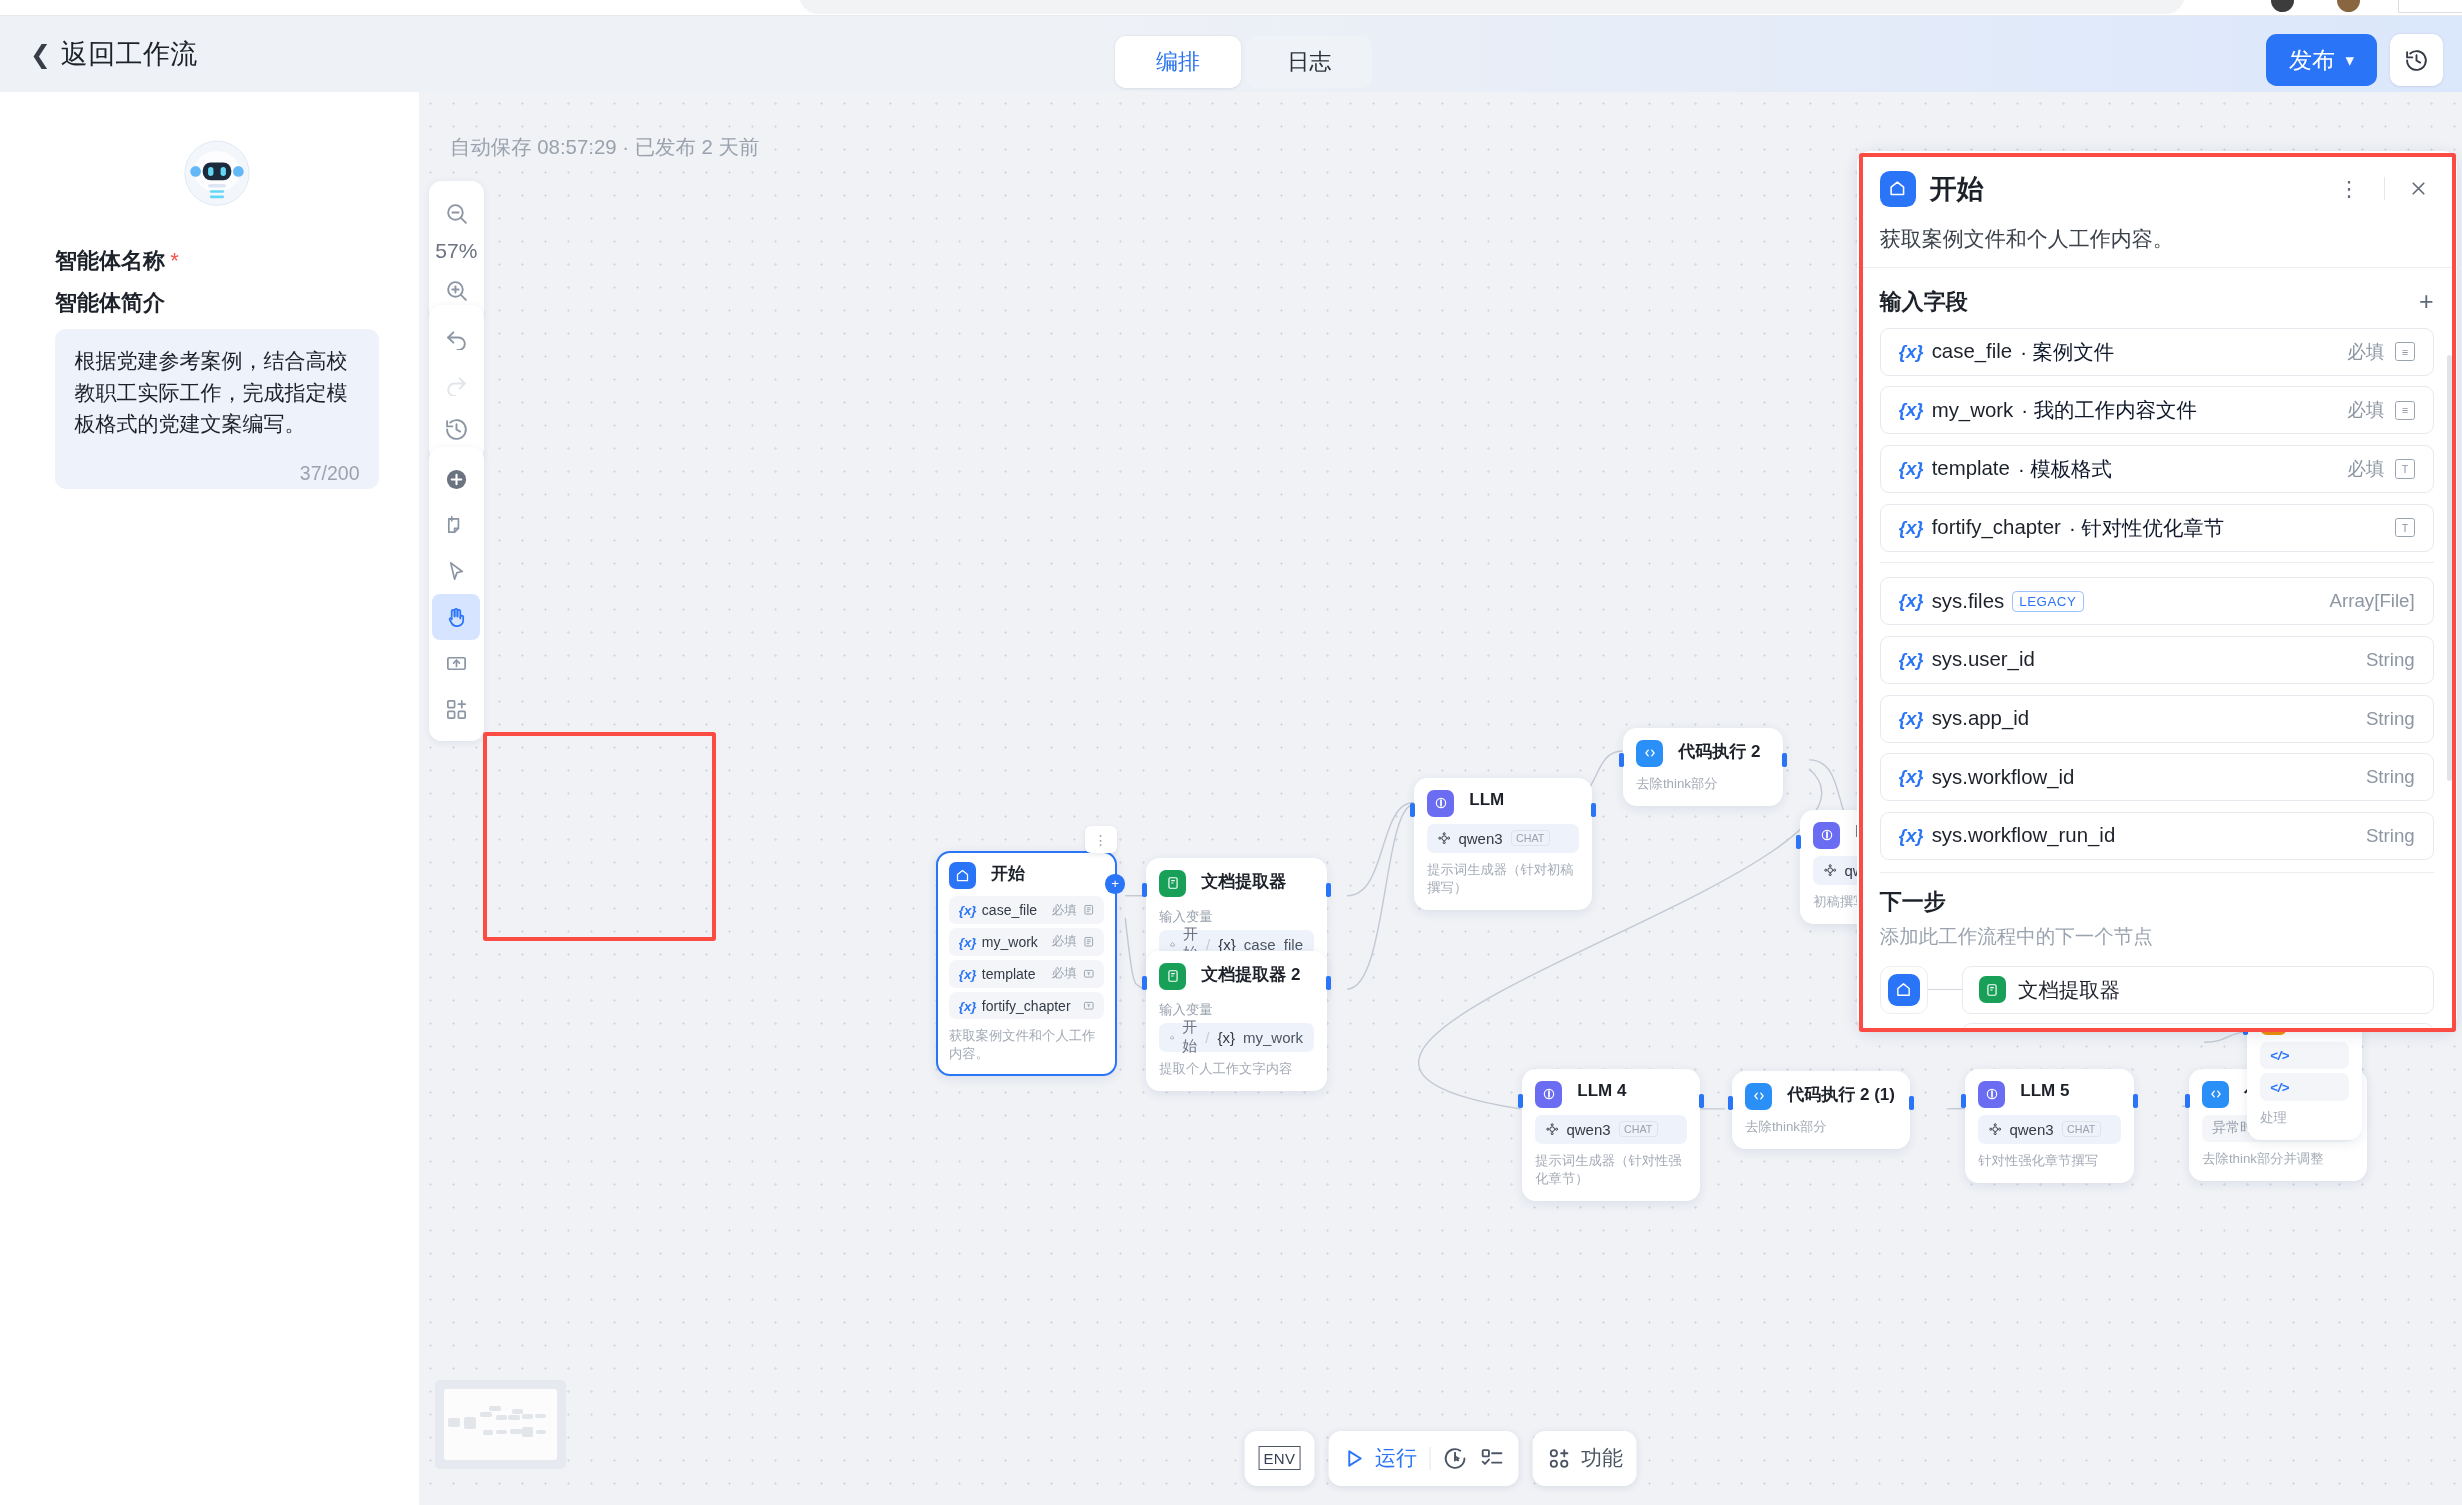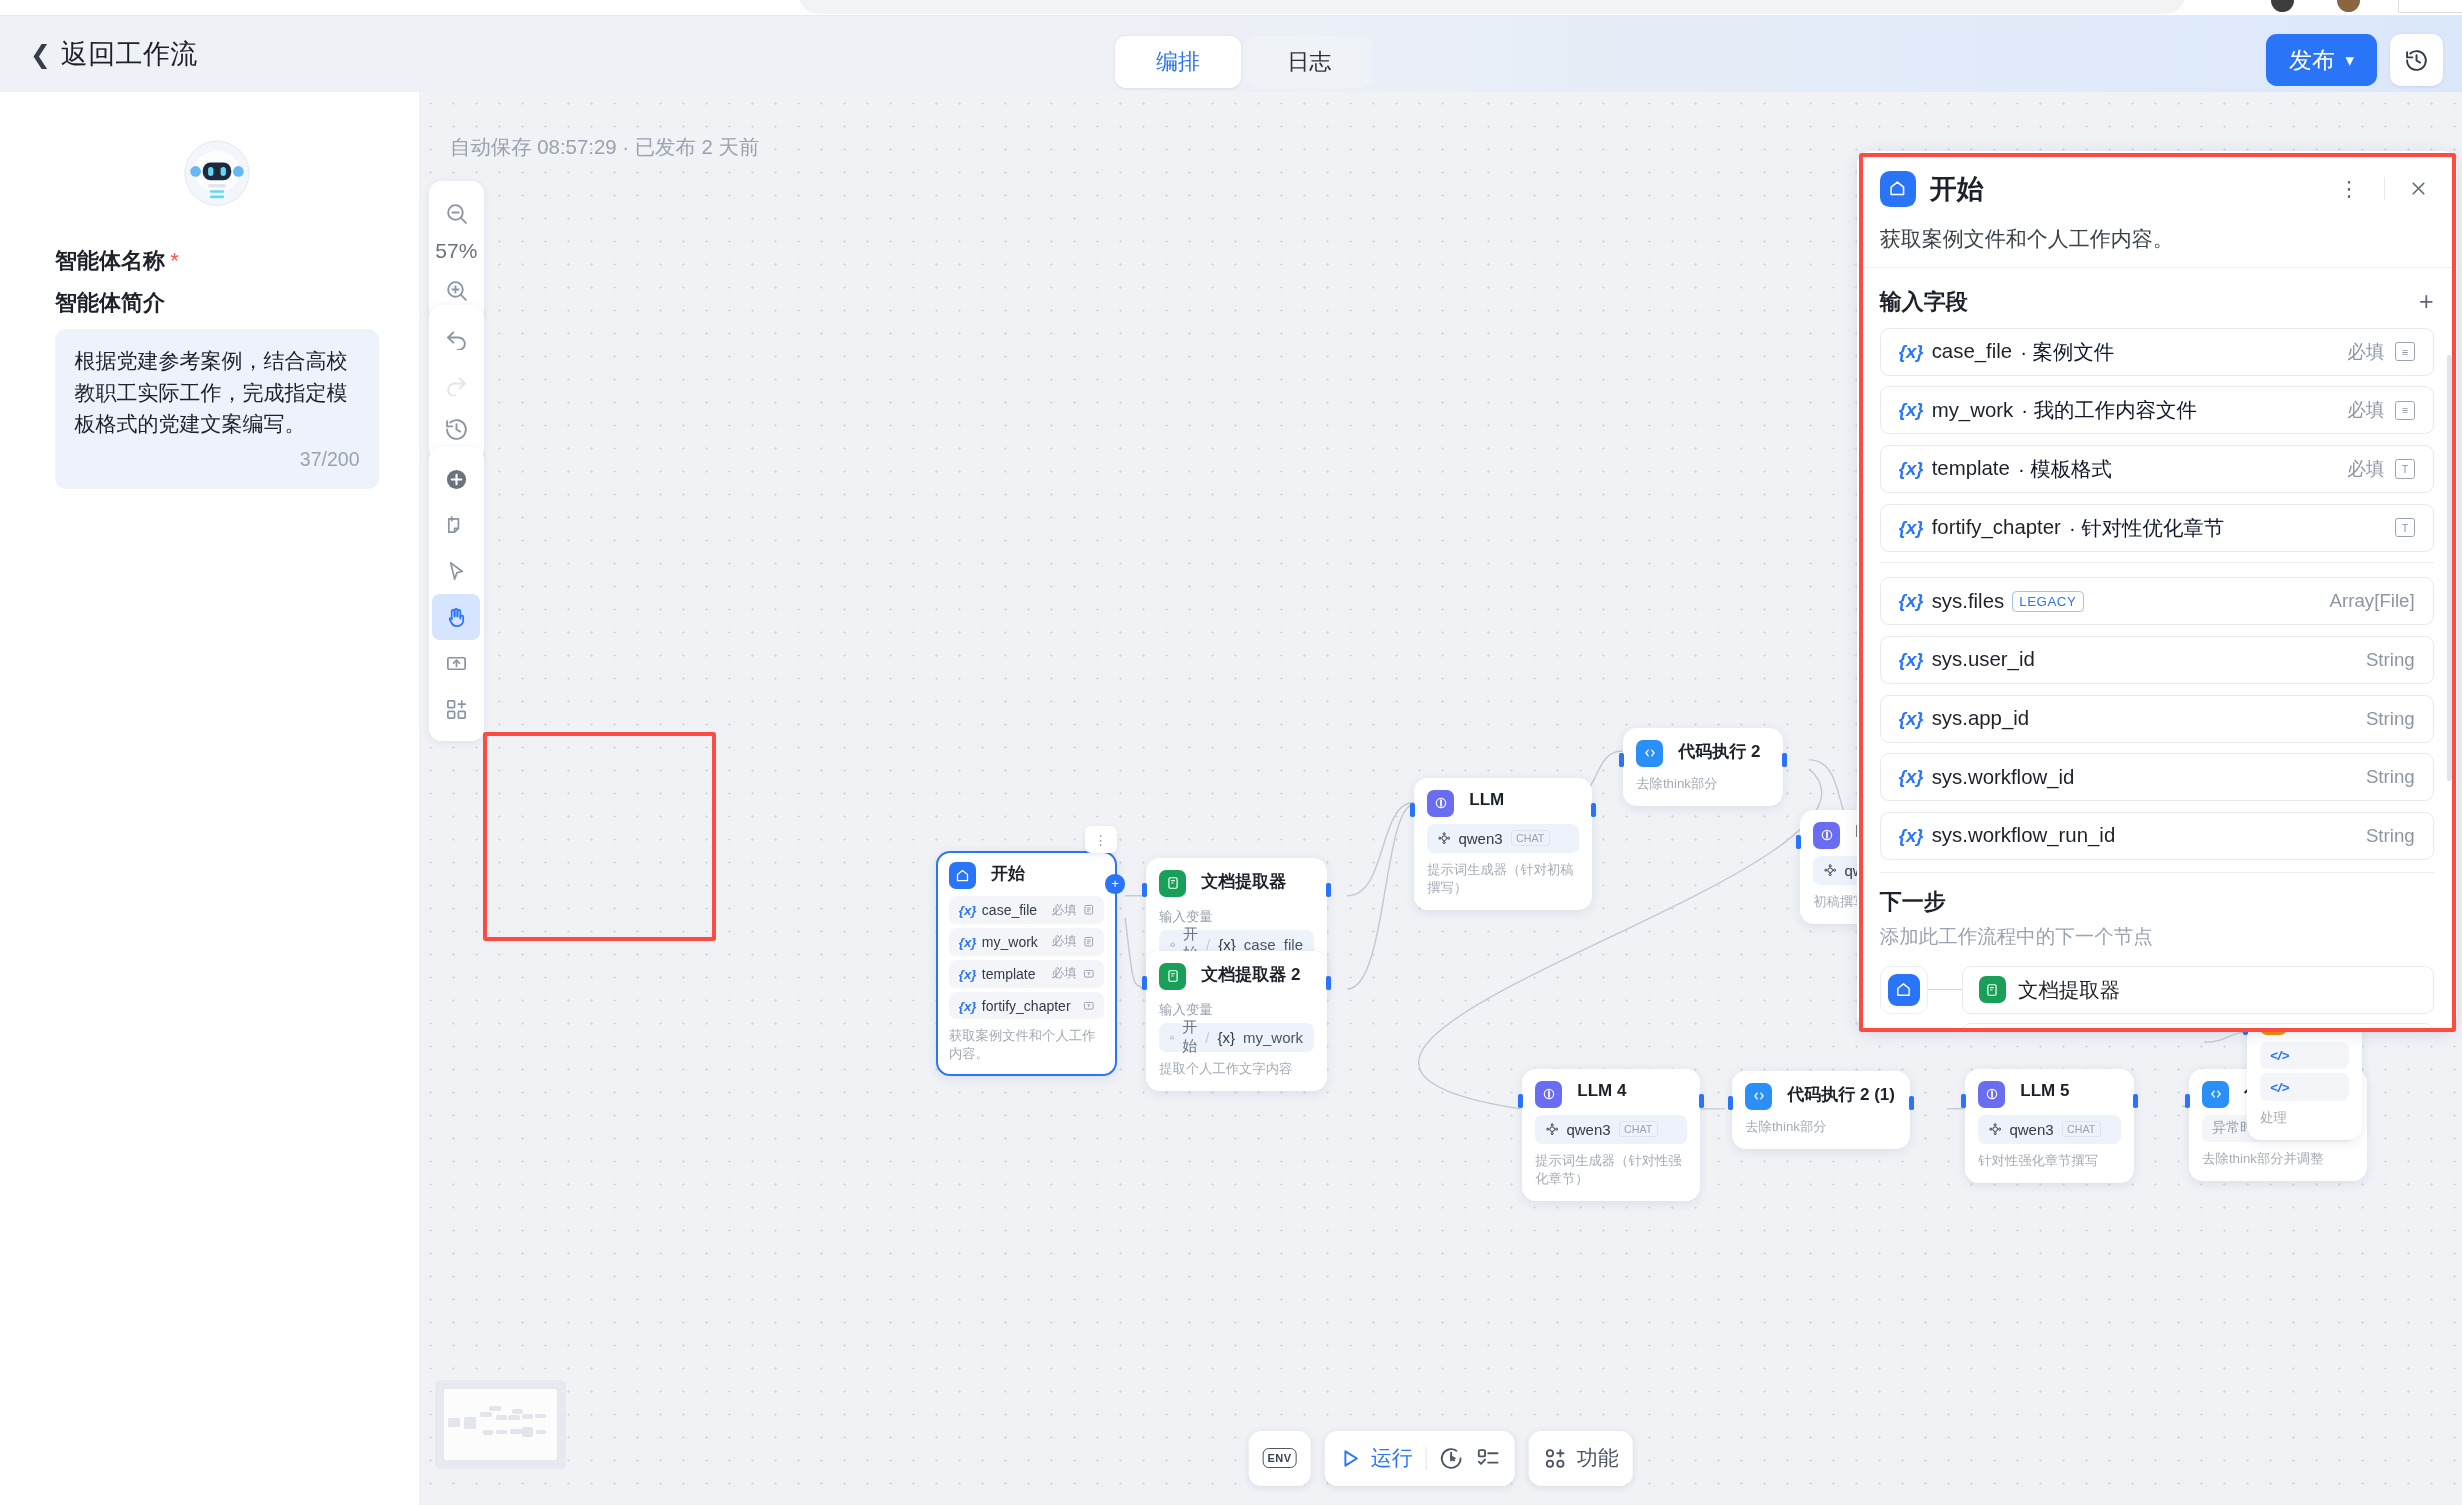--- a/index.html
+++ b/index.html
@@ -81,21 +81,21 @@
   .text-input {
     background: #eef3fb; border-radius: 10.7px; height: 53px; padding: 0 19.5px;
     display: flex; align-items: center; justify-content: space-between;
     font-size: 22px; color: #1d2129; margin-bottom: 27px; cursor: text;
   }
   .counter { font-size: 19.5px; color: #9aa3af; }
   .text-area {
     background: #eef3fb; border-radius: 10.7px; min-height: 160px; padding: 16px 19.5px 12.4px 19.5px;
     font-size: 21px; color: #1d2129; line-height: 1.5; position: relative; cursor: text;
   }
-  .text-area .counter { position: absolute; right: 19.5px; bottom: 15px; }
+  .text-area .counter { position: absolute; right: 19.5px; bottom: 1px; }
 
   
   .canvas {
     position: absolute; left: 419px; top: 92px; width: 2043px; height: 1413px;
     background-color: #f0f2f6;
     background-image: radial-gradient(#d7dbe3 1.4px, transparent 1.4px);
     background-size: 23px 23px;
     overflow: hidden;
   }
   .autosave { position: absolute; left: 31px; top: 41px; font-size: 20.4px; color: #9aa2ae; }
@@ -177,21 +177,21 @@
     display: flex; align-items: center; gap: 14px;
   }
   .bb-group {
     background: #fff; border-radius: 12.4px; box-shadow: 0 1.8px 7px rgba(25,45,85,.10);
     height: 55px; display: flex; align-items: center; padding: 0 14px; gap: 12.4px;
   }
   .bb-btn { display: flex; align-items: center; gap: 9px; cursor: pointer; color: #4b5563; font-size: 21px; }
   .bb-btn.run { color: #2a74f7; }
   .bb-sep { width: 0.9px; height: 23px; background: #e2e5ea; }
   .env-badge {
-    border: 1.8px solid #4b5563; border-radius: 6px; font-size: 11px; font-weight: 700;
+    border: 1.8px solid #4b5563; border-radius: 0; font-size: 15px; font-weight: 400;
     color: #374151; padding: 2.7px 4.4px; letter-spacing: 0.4px;
   }
 
   
   .panel {
     position: absolute; right: 5.3px; top: 151px; width: 600px; height: 879px;
     background: #fff; border-radius: 14px; box-shadow: 0 3.6px 16px rgba(25,45,85,.12);
     display: flex; flex-direction: column; overflow: hidden;
   }
   .panel-head { padding: 19.5px 23px 14px 23px; }

